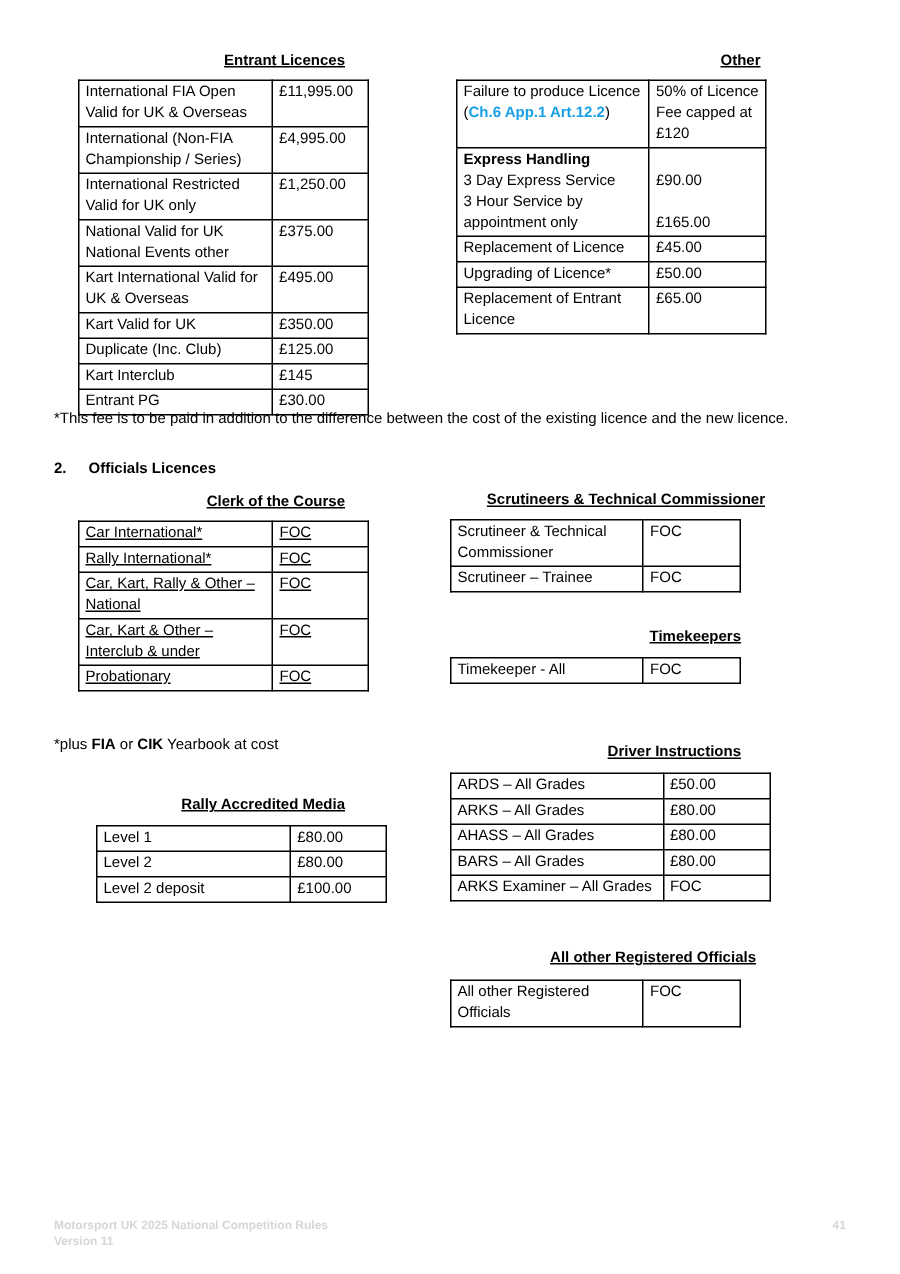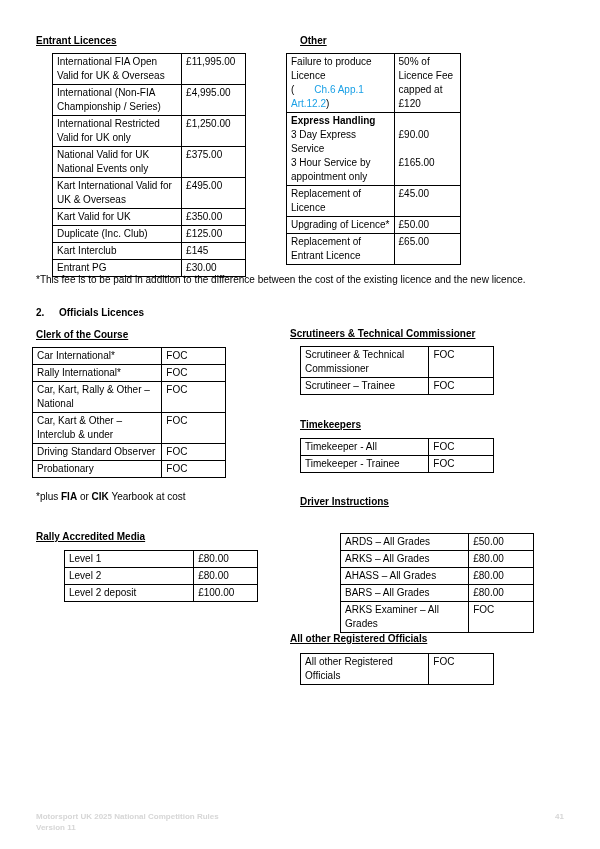--- a/index.html
+++ b/index.html
@@ -1,22 +1,22 @@
 <!DOCTYPE html>
 <html><head>
 <meta charset="utf-8">
 <style>
   html, body { margin: 0; padding: 0; background: #ffffff; }
   body { width: 600px; height: 849px; position: relative; overflow: hidden;
          font-family: "Liberation Sans", sans-serif; color: #000; font-size: 10px; }
   .abs { position: absolute; }
-  .sec-title { position: absolute; font-weight: bold; text-decoration: underline; font-size: 10px; text-align: left; }
+  .sec-title { position: absolute; font-weight: bold; text-decoration: underline; font-size: 10px; text-align: right; }
   table.fee { position: absolute; border-collapse: collapse; font-size: 10px; line-height: 14px; }
   table.fee td { border: 1px solid #000; padding: 1px 4px 1px 4px; vertical-align: top; }
-  .link { color: #1aa0e6; font-weight: normal; padding-left: 20px; }
+  .link { color: #1aa0e6; font-weight: bold; }
   .bold { font-weight: bold; }
   .note { position: absolute; font-size: 10px; }
   .footer { position: absolute; font-size: 8px; color: #d6d6d6; font-weight: bold; line-height: 11px; }
 </style>
 </head>
 <body>
 
 <div class="sec-title" style="left:36px; top:35px; width:194px;">Entrant Licences</div>
 <table class="fee" style="left:52px; top:53px; width:194px;">
   <colgroup>
@@ -30,21 +30,21 @@
       </tr>
       <tr>
         <td>International (Non-FIA Championship / Series)</td>
         <td>£4,995.00</td>
       </tr>
       <tr>
         <td>International Restricted Valid for UK only</td>
         <td>£1,250.00</td>
       </tr>
       <tr>
-        <td>National Valid for UK National Events only</td>
+        <td>National Valid for UK National Events other</td>
         <td>£375.00</td>
       </tr>
       <tr>
         <td>Kart International Valid for UK &amp; Overseas</td>
         <td>£495.00</td>
       </tr>
       <tr>
         <td>Kart Valid for UK</td>
         <td>£350.00</td>
       </tr>
@@ -57,21 +57,21 @@
         <td>£145</td>
       </tr>
       <tr>
         <td>Entrant PG</td>
         <td>£30.00</td>
       </tr>
     </tbody>
 </table>
 
 <div class="sec-title" style="left:300px; top:35px; width:207px;">Other</div>
-<table class="fee" style="left:286px; top:53px; width:175px;">
+<table class="fee" style="left:304px; top:53px; width:207px;">
   <colgroup>
       <col style="width:129px">
       <col style="width:78px">
     </colgroup>
   <tbody>
     <tr>
       <td>
         <span>Failure to produce Licence</span><br>
         <span>(</span><span class="link">Ch.6 App.1 Art.12.2</span><span>)</span>
       </td>
@@ -103,21 +103,21 @@
       </tr>
     </tbody>
 </table>
 
 <div class="note" style="left:36px; top:274px;">*This fee is to be paid in addition to the difference between the cost of the existing licence and the new licence.</div>
 
 <div class="abs bold" style="left:36px; top:307px;">2.</div>
 <div class="abs bold" style="left:59px; top:307px;">Officials Licences</div>
 
 <div class="sec-title" style="left:36px; top:329px; width:194px;">Clerk of the Course</div>
-<table class="fee" style="left:32px; top:347px; width:194px;">
+<table class="fee" style="left:52px; top:347px; width:194px;text-decoration:underline;">
   <colgroup>
       <col style="width:130px">
       <col style="width:64px">
     </colgroup>
   <tbody>
       <tr>
         <td>Car International*</td>
         <td>FOC</td>
       </tr>
       <tr>
@@ -126,24 +126,20 @@
       </tr>
       <tr>
         <td>Car, Kart, Rally &amp; Other – National</td>
         <td>FOC</td>
       </tr>
       <tr>
         <td>Car, Kart &amp; Other – Interclub &amp; under</td>
         <td>FOC</td>
       </tr>
       <tr>
-        <td>Driving Standard Observer</td>
-        <td>FOC</td>
-      </tr>
-      <tr>
         <td>Probationary</td>
         <td>FOC</td>
       </tr>
     </tbody>
 </table>
 <div class="note" style="left:36px; top:491px;"><span>*plus </span><b>FIA</b><span> or </span><b>CIK</b><span> Yearbook at cost</span></div>
 
 <div class="sec-title" style="left:36px; top:531px; width:194px;">Rally Accredited Media</div>
 <table class="fee" style="left:36px; top:550px; width:194px;margin-left:28px;">
   <colgroup>
@@ -188,29 +184,25 @@
 <table class="fee" style="left:300px; top:438px; width:194px;">
   <colgroup>
       <col style="width:129px">
       <col style="width:65px">
     </colgroup>
   <tbody>
       <tr>
         <td>Timekeeper - All</td>
         <td>FOC</td>
       </tr>
-      <tr>
-        <td>Timekeeper - Trainee</td>
-        <td>FOC</td>
-      </tr>
     </tbody>
 </table>
 
 <div class="sec-title" style="left:300px; top:496px; width:194px;">Driver Instructions</div>
-<table class="fee" style="left:300px; top:533px; width:194px;margin-left:40px;">
+<table class="fee" style="left:300px; top:515px; width:214px;">
   <colgroup>
       <col style="width:129px">
       <col style="width:65px">
     </colgroup>
   <tbody>
       <tr>
         <td>ARDS – All Grades</td>
         <td>£50.00</td>
       </tr>
       <tr>

